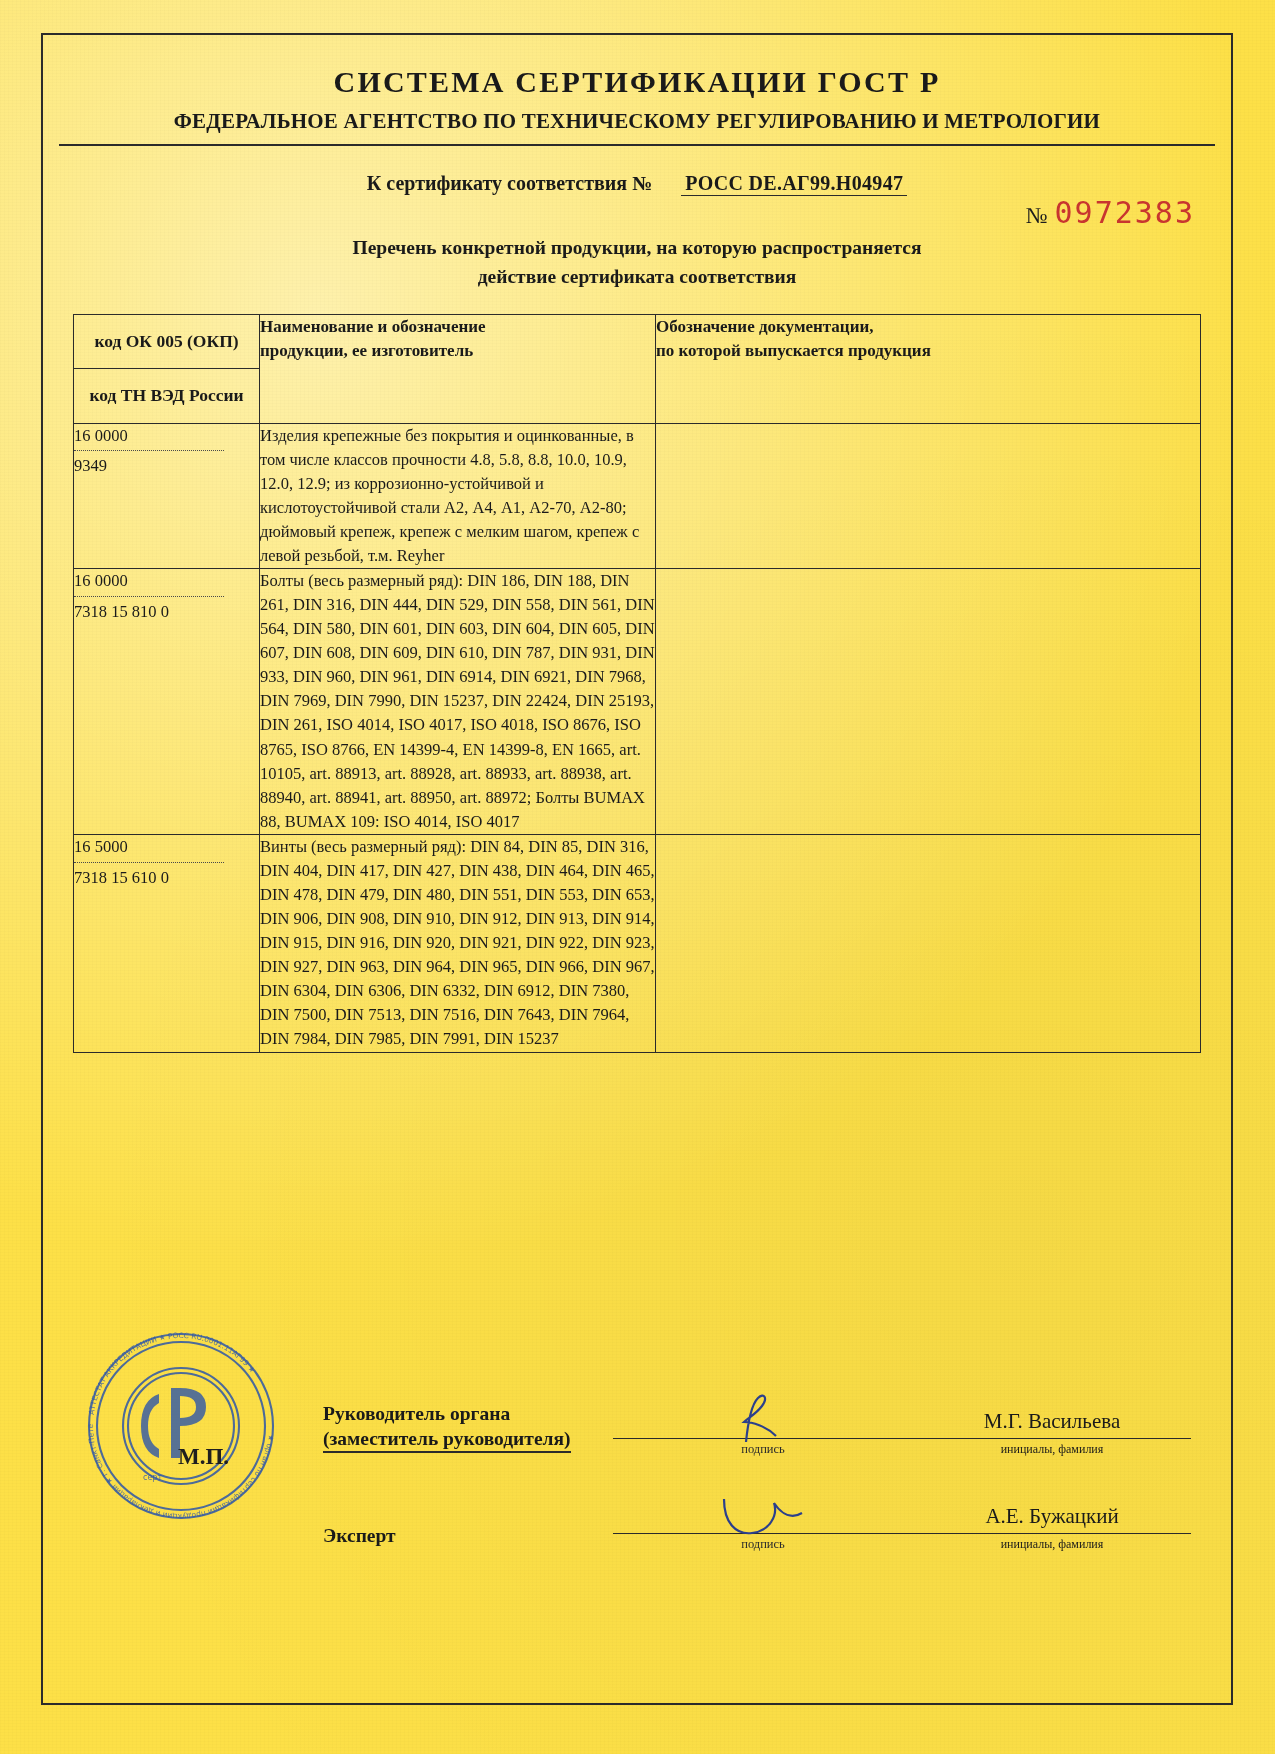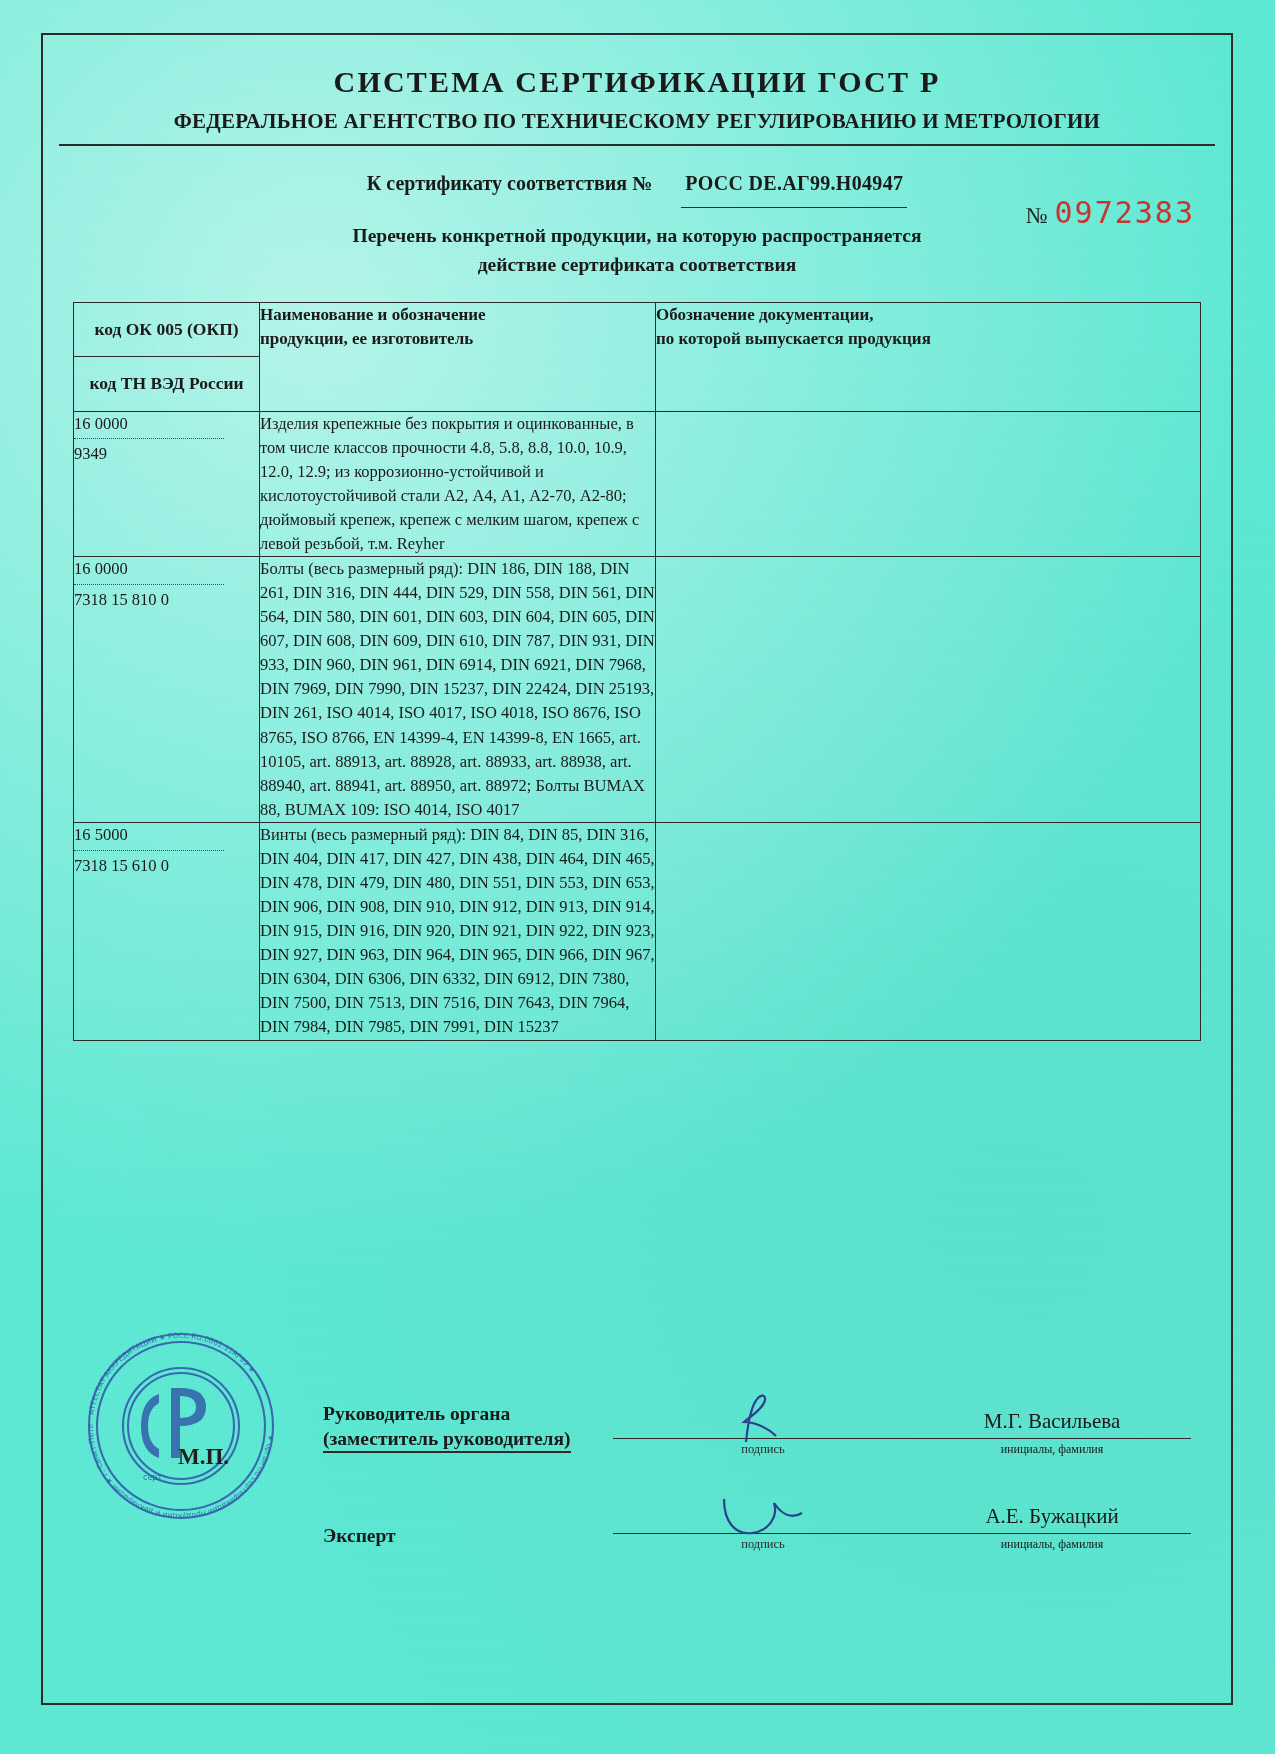--- a/index.html
+++ b/index.html
@@ -5,21 +5,21 @@
   html, body {
     margin: 0;
     padding: 0;
     background: #f4f4f1;
   }
   .page {
     position: relative;
     width: 1275px;
     height: 1754px;
     margin: 0 auto;
-    background: #5eead4;
+    background: #fde047;
     font-family: "Liberation Serif", serif;
     color: #1a1a1a;
     overflow: hidden;
   }
   
   .paper-texture {
     position: absolute;
     inset: 0;
     background-image:
       repeating-linear-gradient(0deg, rgba(0,0,0,0.012) 0px, rgba(0,0,0,0.012) 1px, rgba(255,255,255,0) 1px, rgba(255,255,255,0) 3px),
@@ -93,29 +93,29 @@
   }
   .cert-line {
     text-align: center;
     font-size: 20px;
     font-weight: bold;
     margin-top: 26px;
   }
   .cert-line .cert-no {
     font-weight: bold;
     border-bottom: 1px solid #2b2b2b;
-    padding: 0 4px 13px 4px;
+    padding: 0 4px 1px 4px;
     margin-left: 24px;
     letter-spacing: 0.3px;
   }
   .purpose {
     text-align: center;
     font-size: 19.5px;
     font-weight: bold;
-    margin-top: 26px;
+    margin-top: 38px;
     line-height: 1.5;
   }
 
   table.prod {
     margin: 22px 16px 0 16px;
     width: calc(100% - 32px);
     border-collapse: collapse;
     table-layout: fixed;
   }
   table.prod td, table.prod th {

